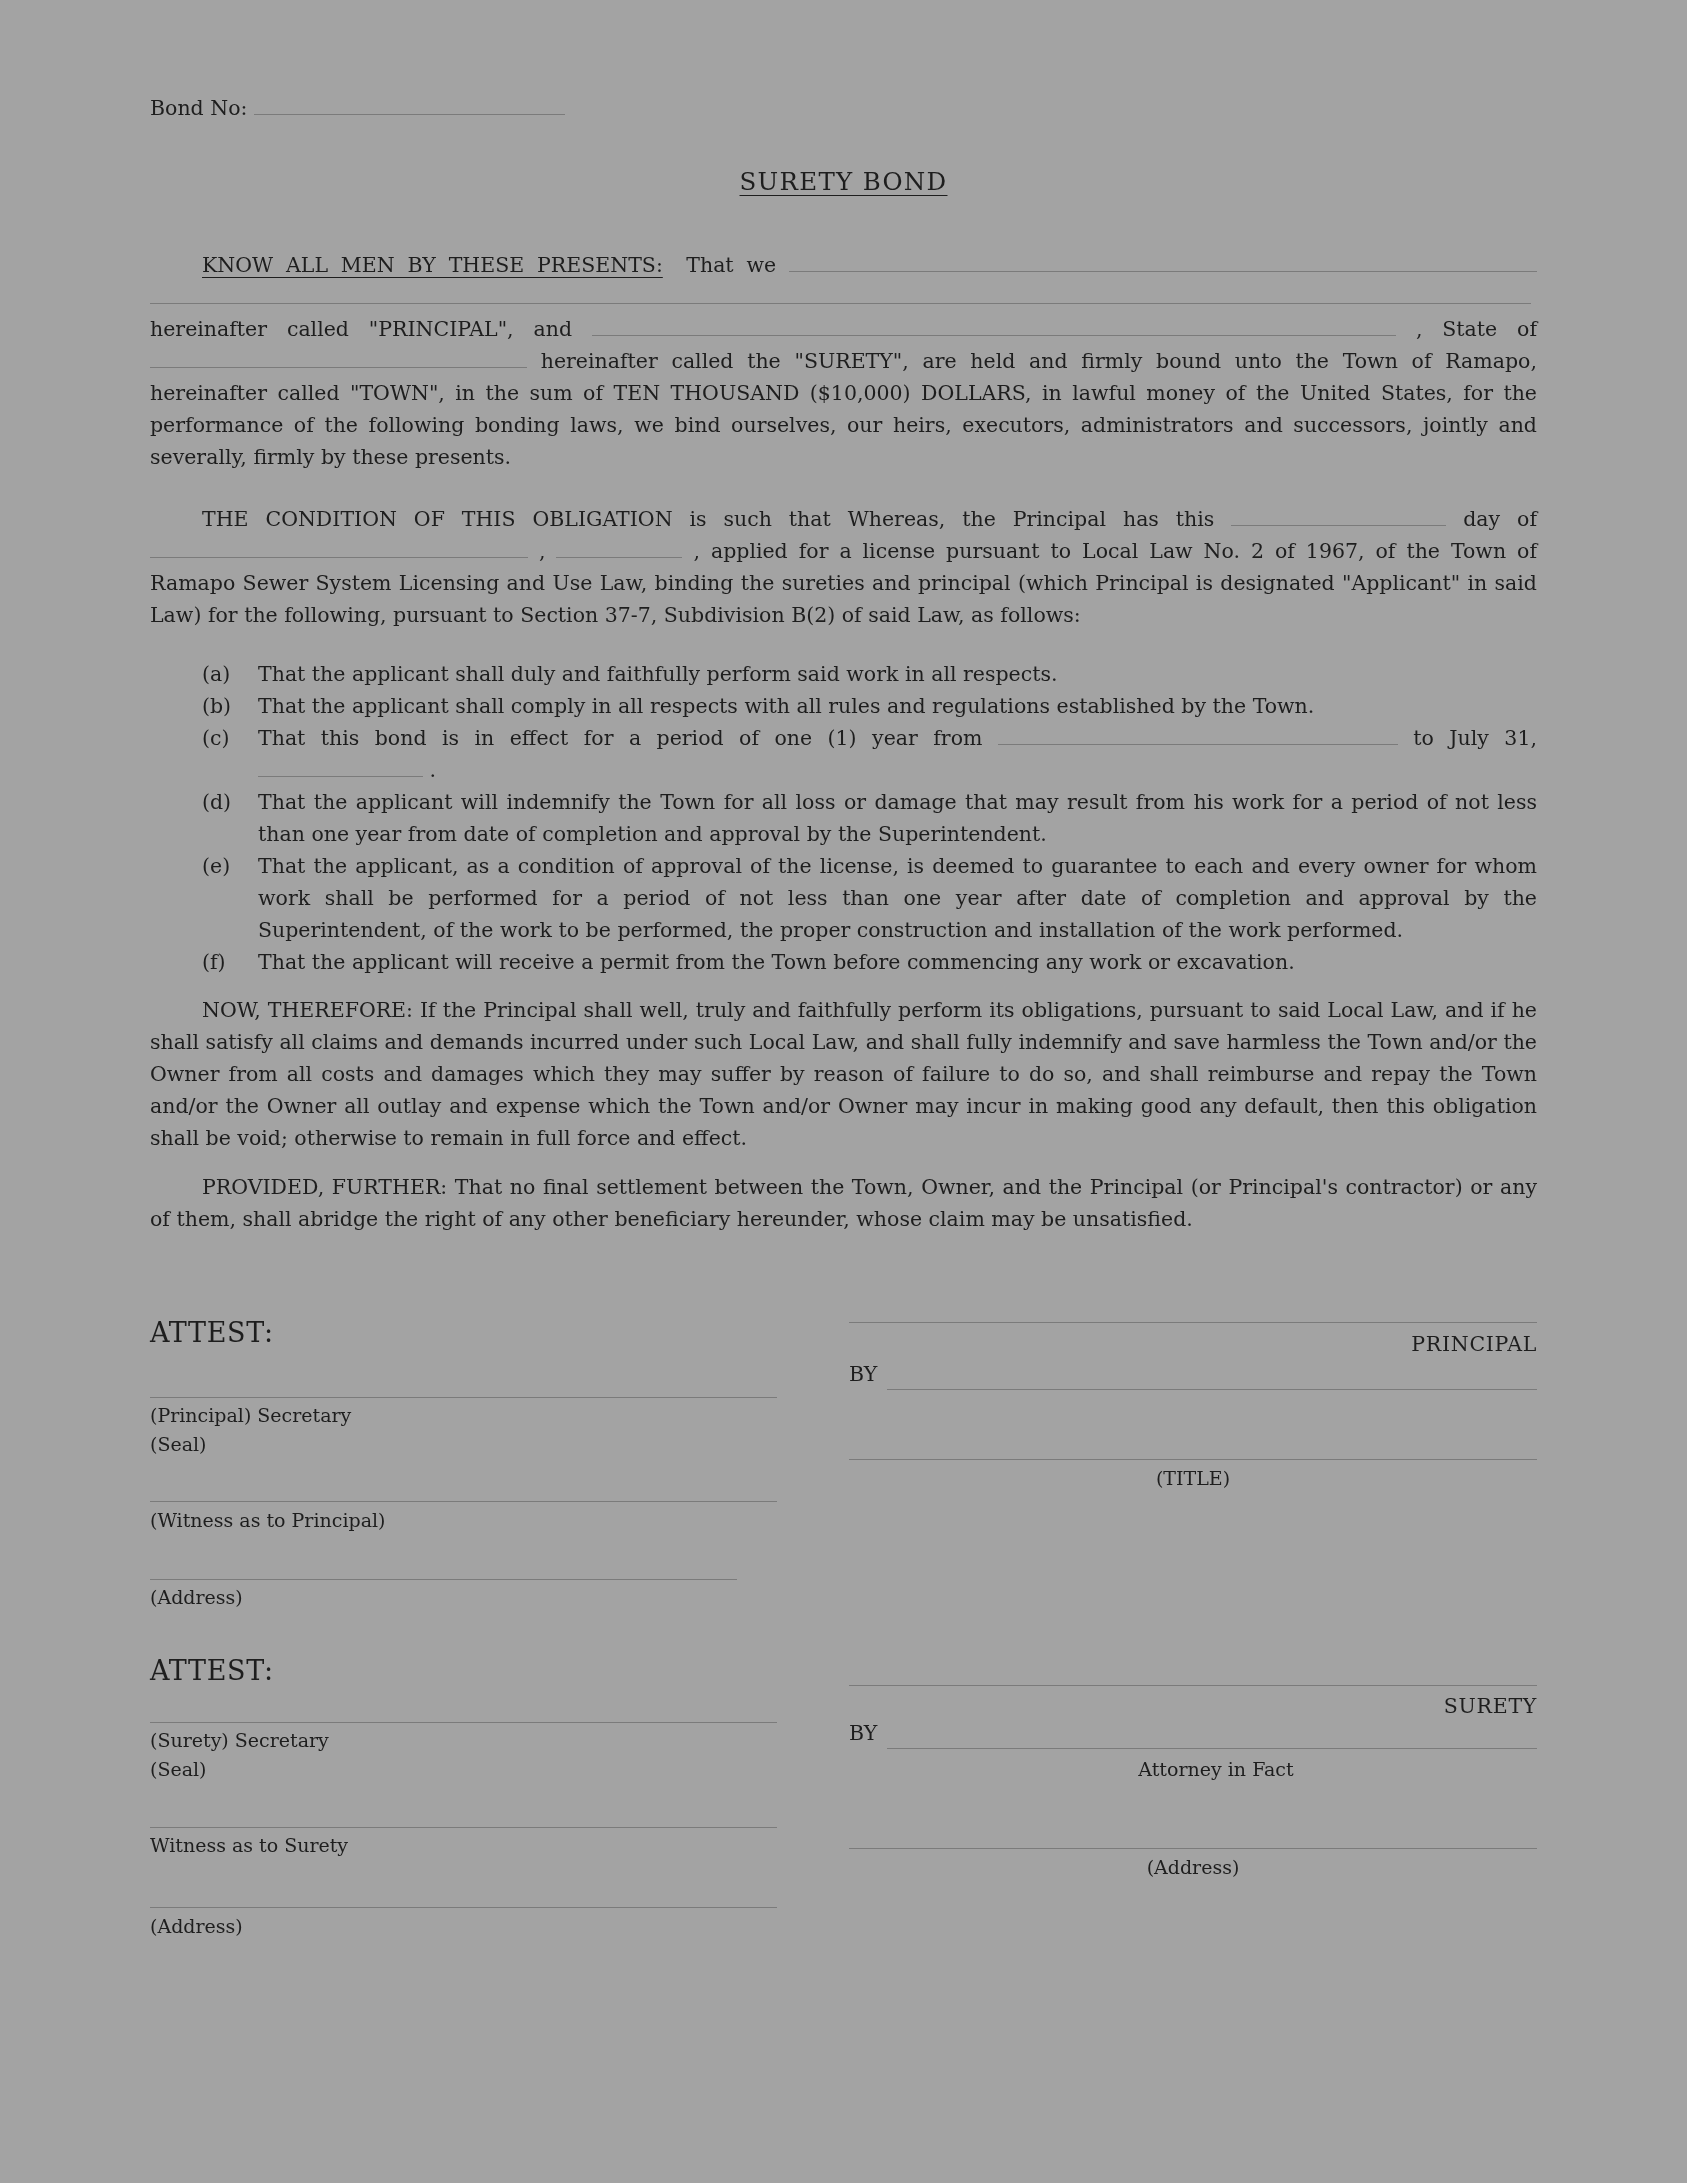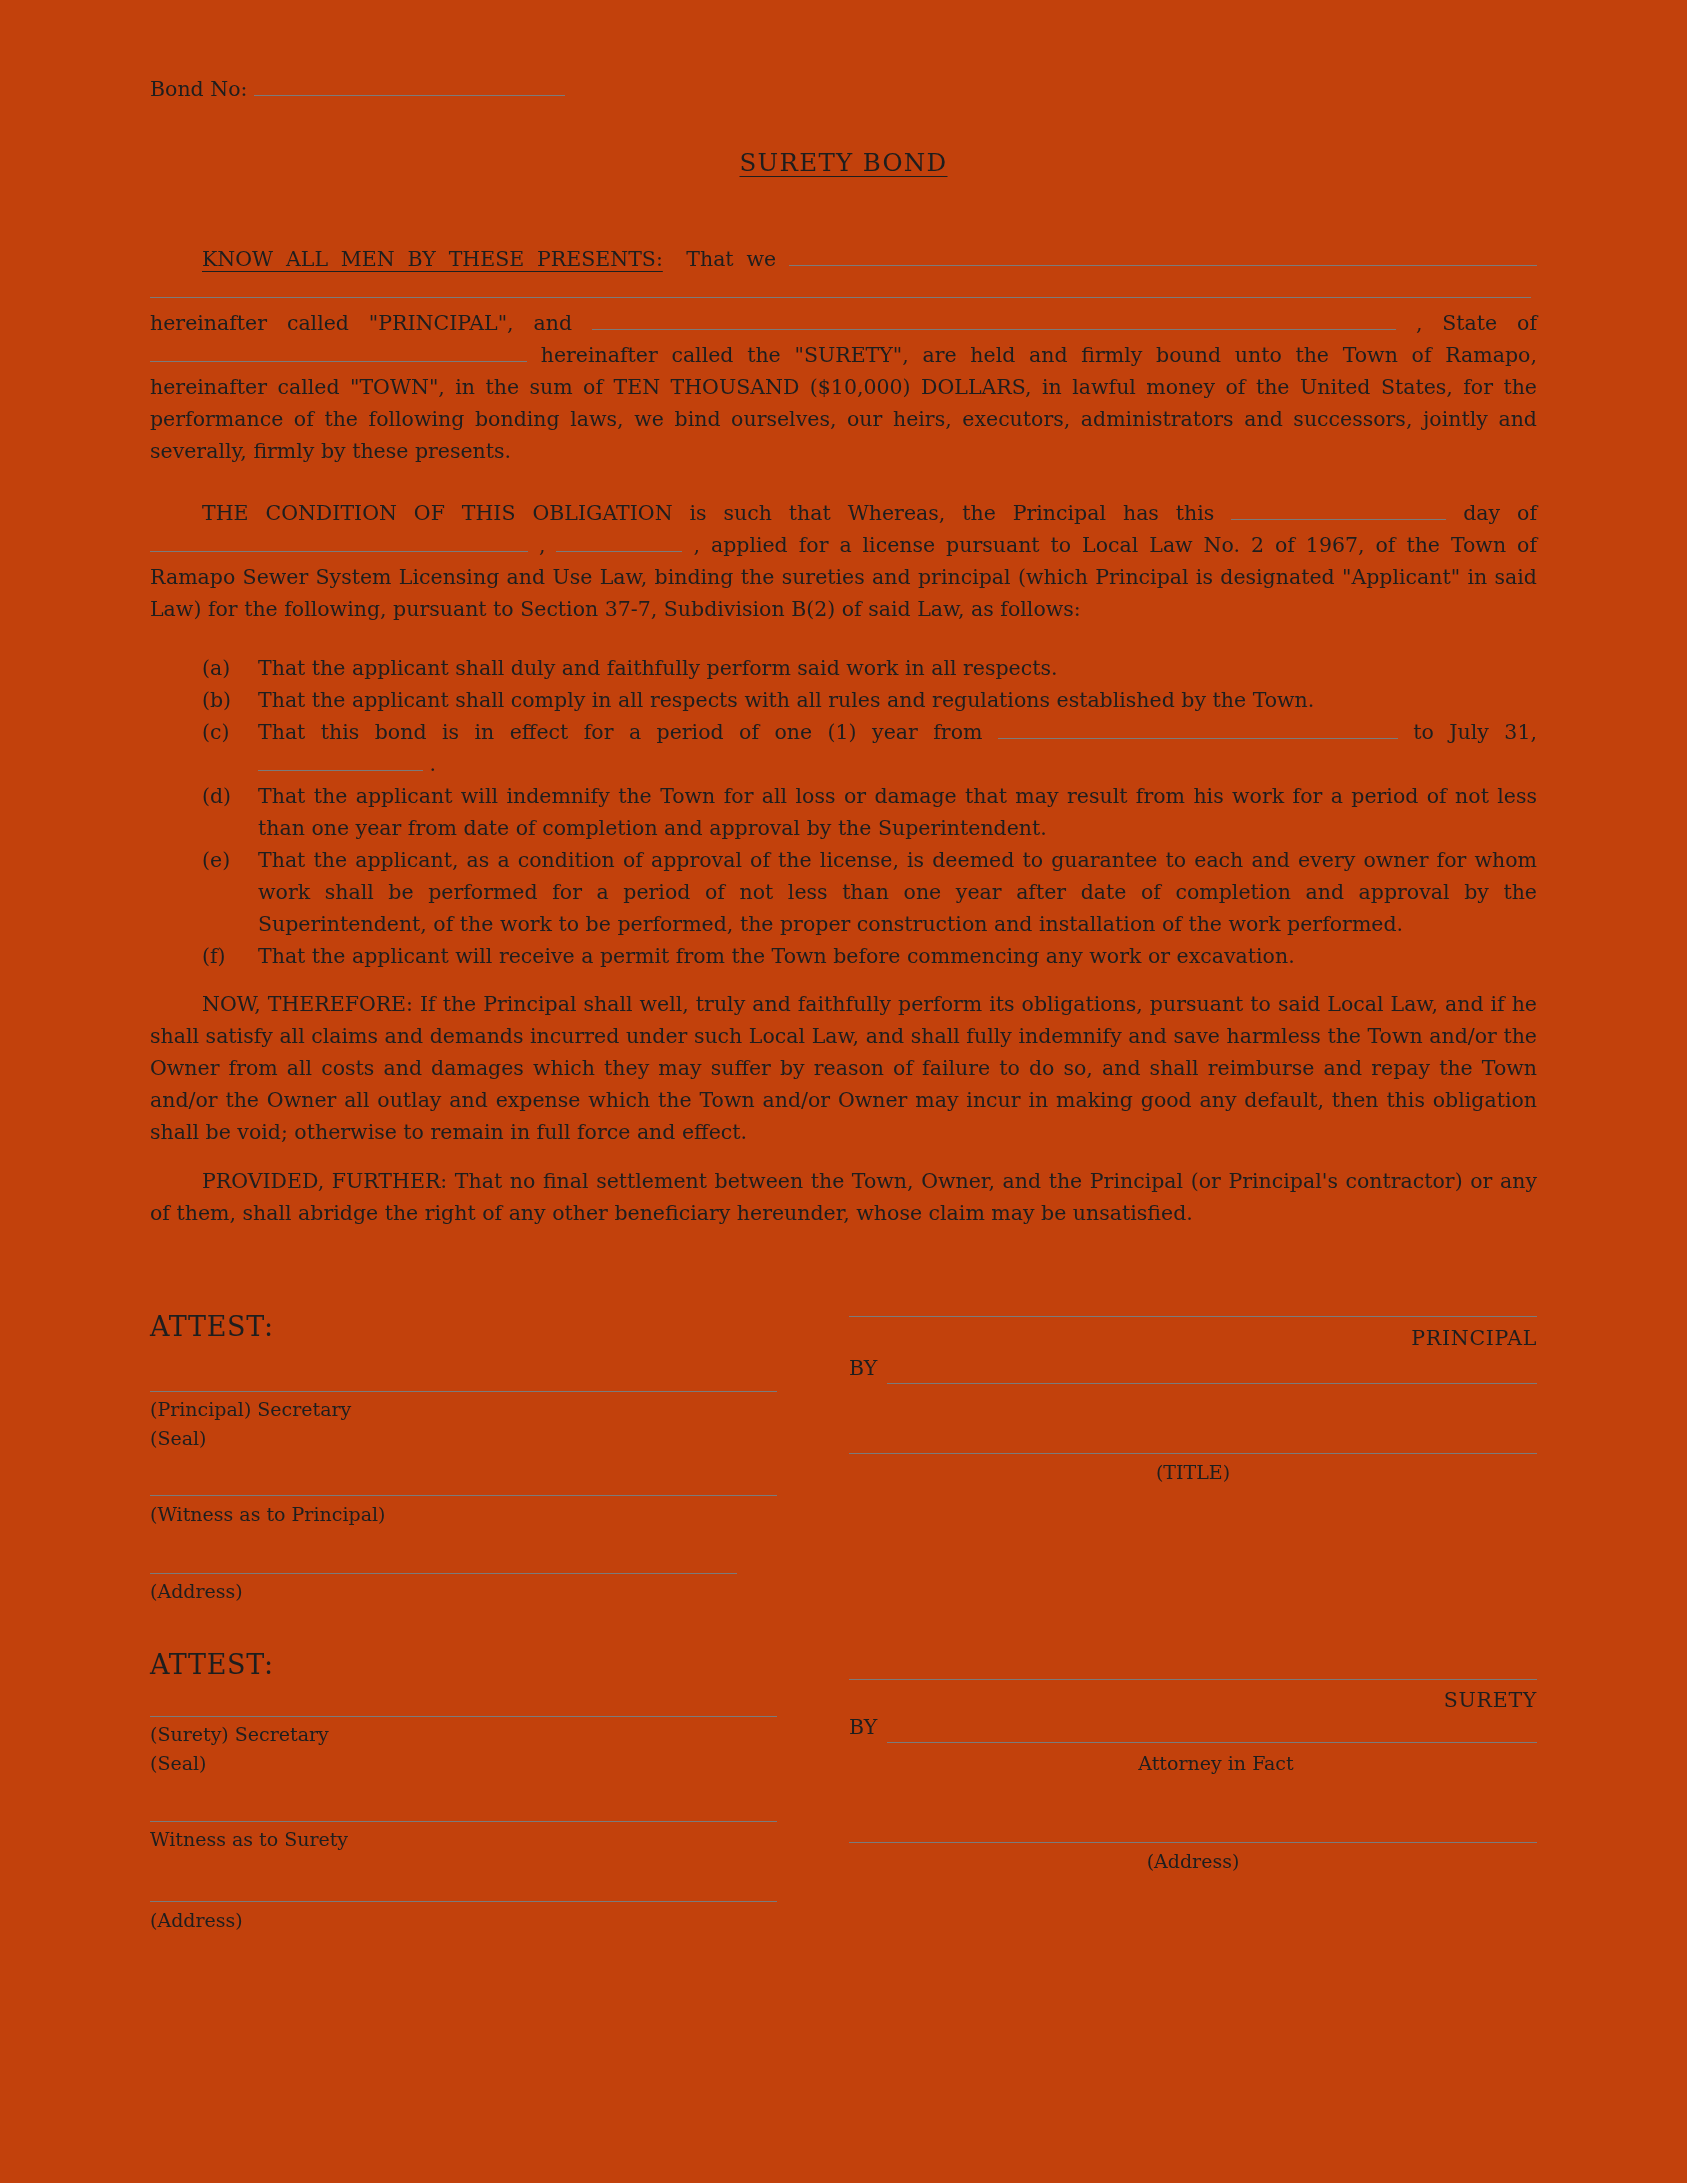--- a/index.html
+++ b/index.html
@@ -10,22 +10,22 @@
     color: #1e1e1e;
     font-family: "DejaVu Serif", "Liberation Serif", serif;
     font-size: 20.5px;
     line-height: 32px;
   }
   .page {
     position: relative;
     width: 1687px;
     height: 2183px;
     box-sizing: border-box;
-    padding: 73px 150px 0 150px;
-    background: #c2410c;
+    padding: 92px 150px 0 150px;
+    background: #a3a3a3;
   }
   p { margin: 0; }
   .just { text-align: justify; }
   .indent { display: inline-block; width: 52px; }
   .u {
     text-decoration: underline;
     text-underline-offset: 4.6px;
     text-decoration-thickness: 1.3px;
   }
   .blank {
@@ -39,21 +39,21 @@
     margin: 42px 0 0 0;
     text-align: center;
     font-size: 24.5px;
     font-weight: 400;
     letter-spacing: 1.3px;
     line-height: 32px;
     text-decoration: underline;
     text-underline-offset: 5.3px;
     text-decoration-thickness: 1.3px;
   }
-  .para-open      { margin-top: 64px; }
+  .para-open      { margin-top: 51px; }
   .para-condition { margin-top: 30px; }
   .clauses        { margin-top: 26.5px; }
   .para-now       { margin-top: 16px; }
   .para-provided  { margin-top: 17px; }
   .heading-inline { margin-right: 10.6px; }
   .clause { display: flex; margin-left: 52px; }
   .clause-label { flex: 0 0 56px; }
   .clause-text { flex: 1; text-align: justify; }
   
   .sig-area { position: relative; margin-top: 69px; height: 662px; }

